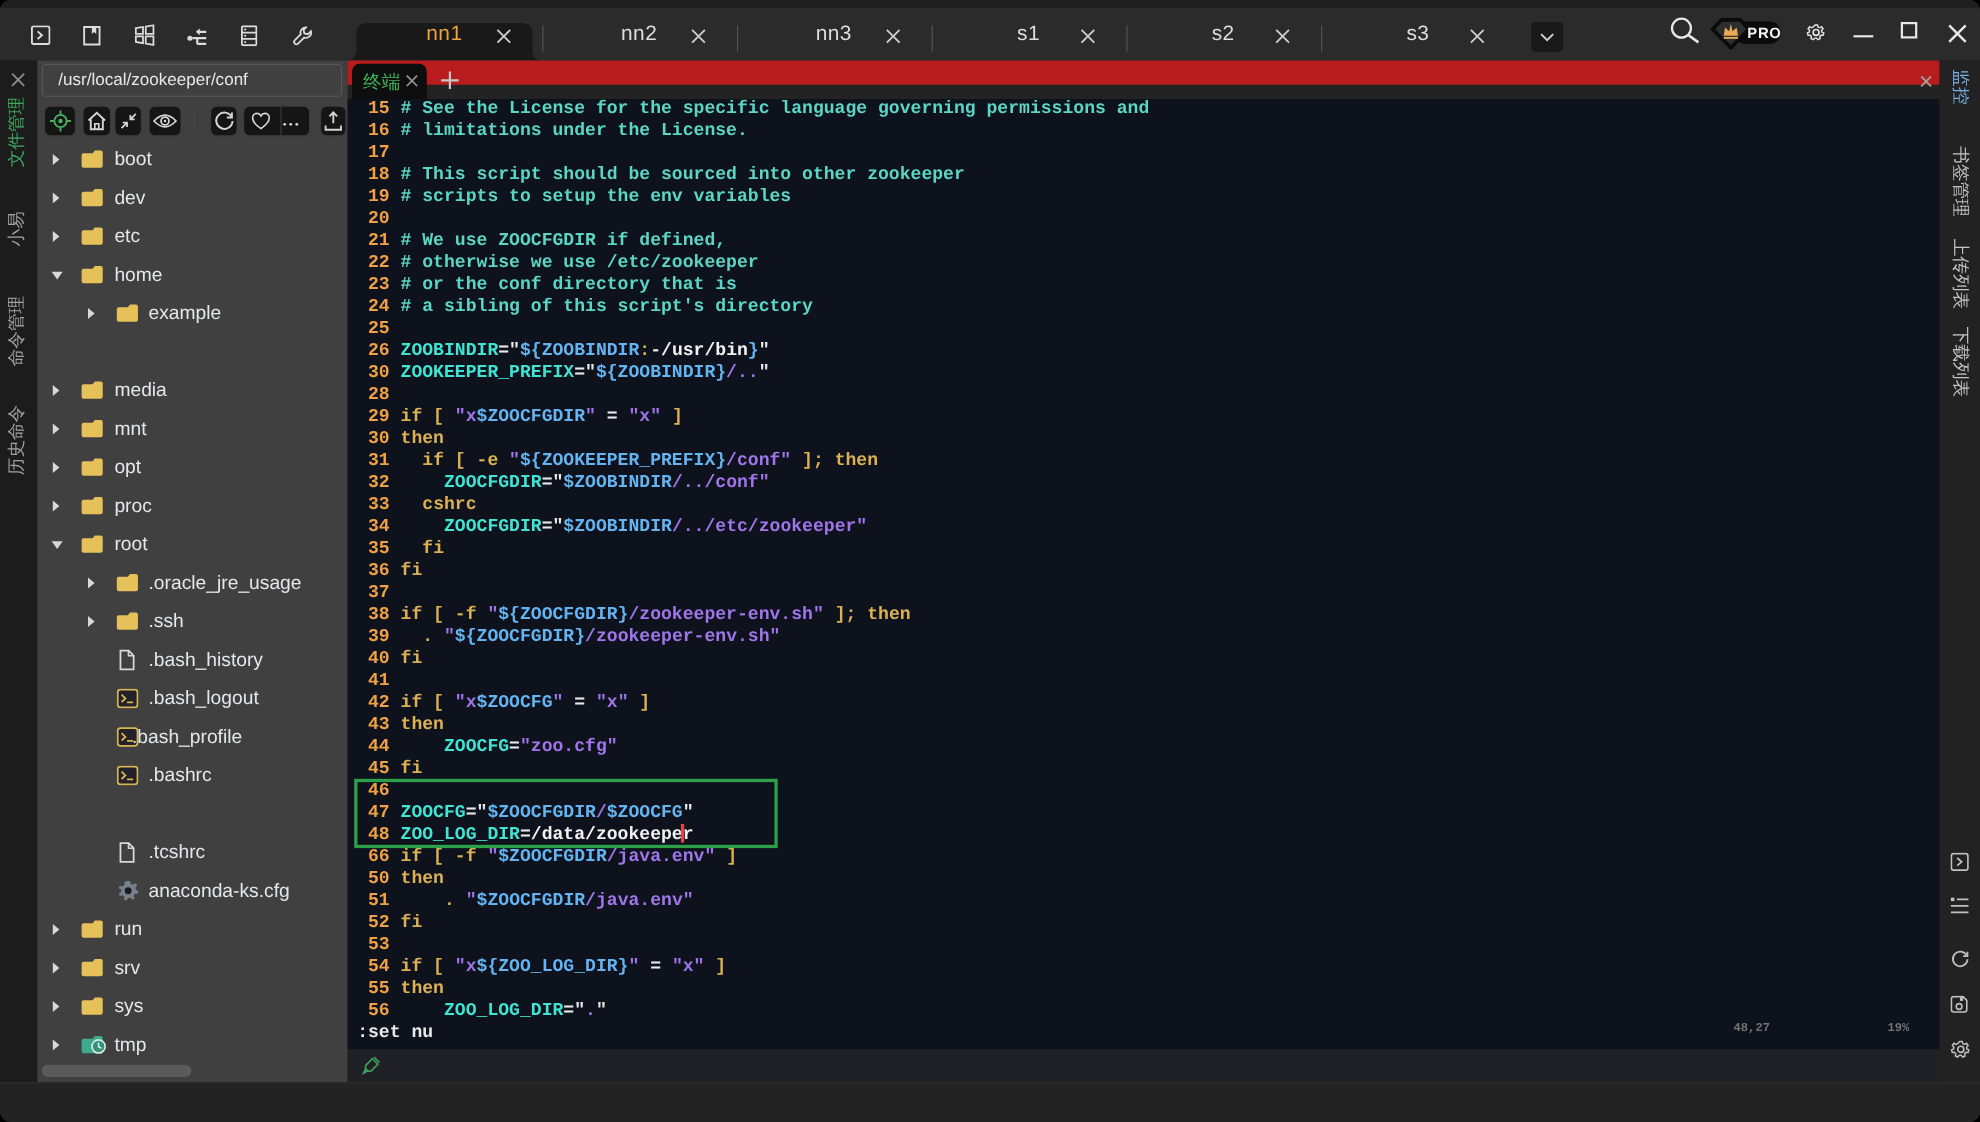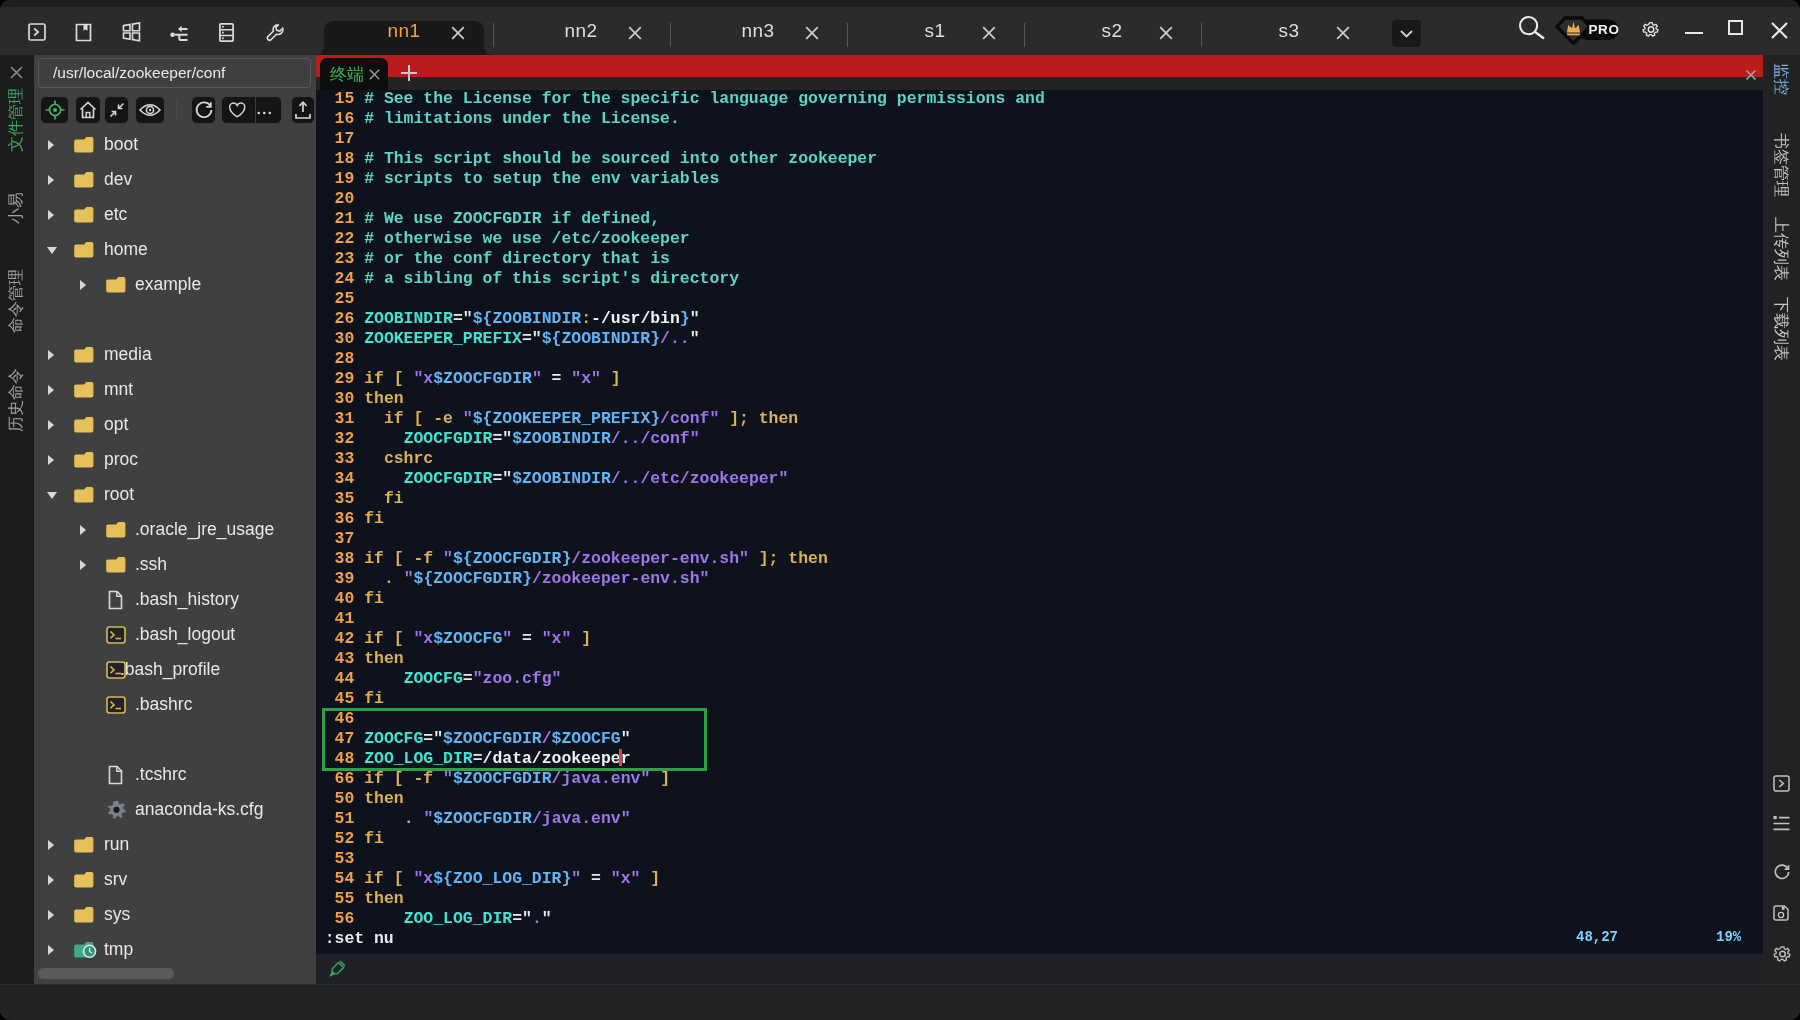--- a/index.html
+++ b/index.html
@@ -41,21 +41,21 @@
 #code .n { color:#f0a045; }
 #code .c { color:#5bd6c5; }
 #code .k { color:#dcb154; }
 #code .i { color:#3fe4d2; font-weight:bold; }
 #code .b { color:#64b4f2; }
 #code .p { color:#a175ea; }
 #code .w { color:#e9e9e9; }
 #code .wb { color:#f2f2f2; font-weight:bold; }
 .cur { display:inline-block; width:2.4px; height:17px; margin:0 -1.2px; background:#e04444; vertical-align:-3px; }
 #gbox { position:absolute; left:6px; top:618px; width:385px; height:63px; border:3px solid #2ea04a; }
-.ruler { position:absolute; top:839px; font-family:"Liberation Mono", monospace; font-size:14px; color:#7dd3fc; font-weight:bold; }
+.ruler { position:absolute; top:839px; font-family:"Liberation Mono", monospace; font-size:11px; color:#737373; font-weight:bold; }
 #understrip { position:absolute; left:316px; top:954px; width:1447px; height:30px; background:#202126; }
 #rsb { position:absolute; left:1764px; top:55px; width:36px; height:965px; background:#222222; }
 .ri { position:absolute; left:9px; }
 #bottombar { position:absolute; left:0; top:984px; width:1800px; height:36px; background:#232323;
              border-top:1px solid #2f2f2f; }
 </style></head>
 <body>
 <div id="win">
   <div id="topbar">
       <div class="edge"></div>

